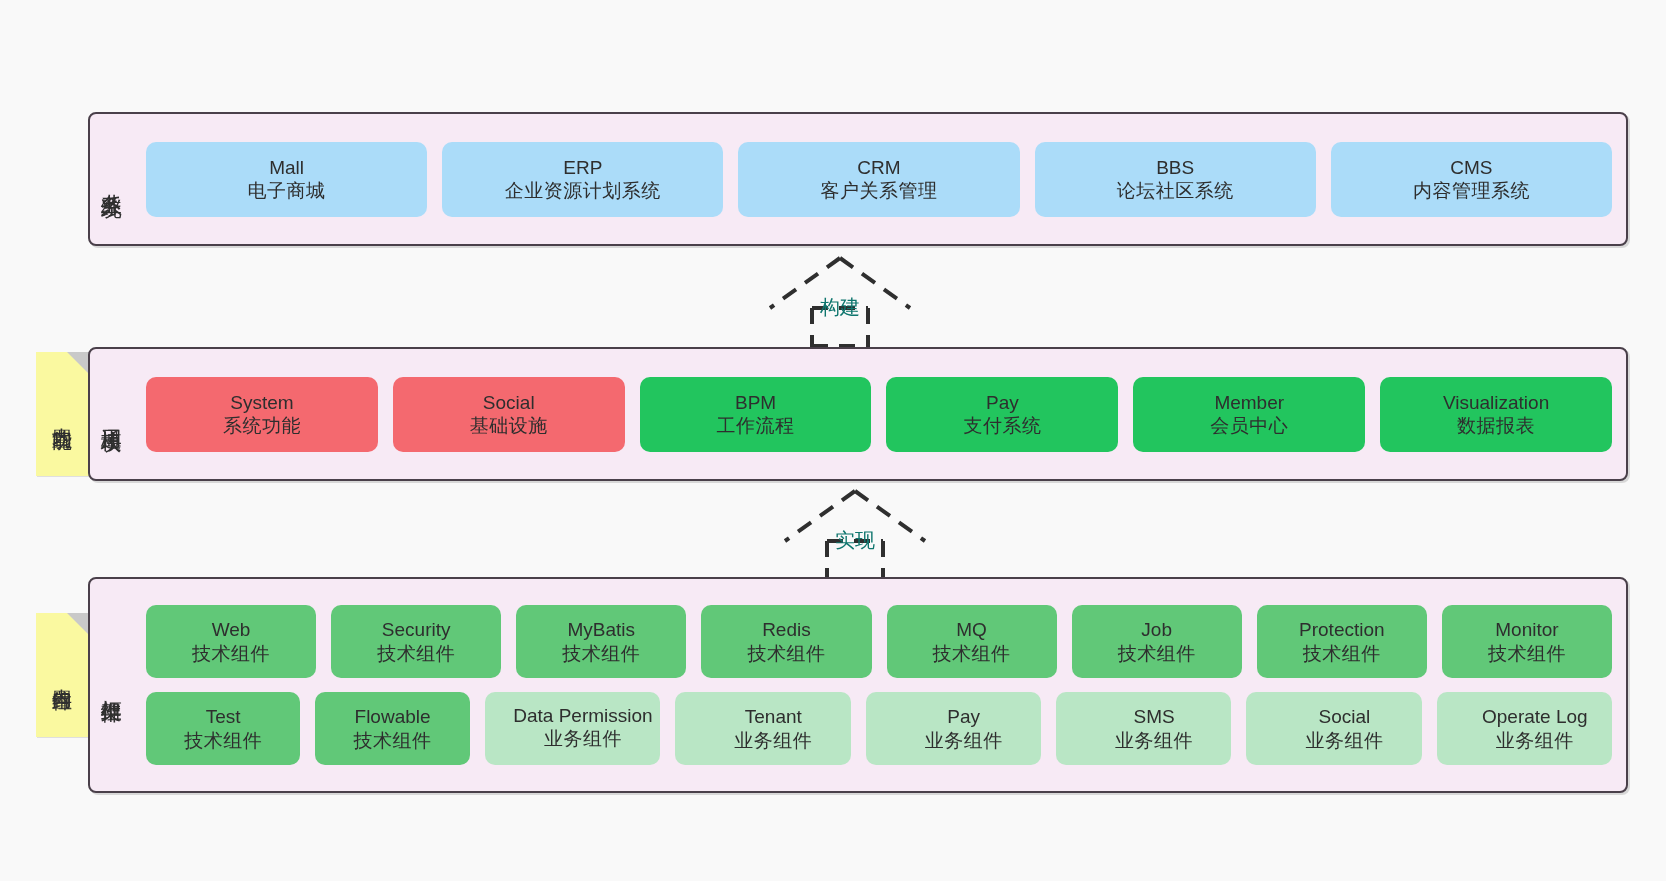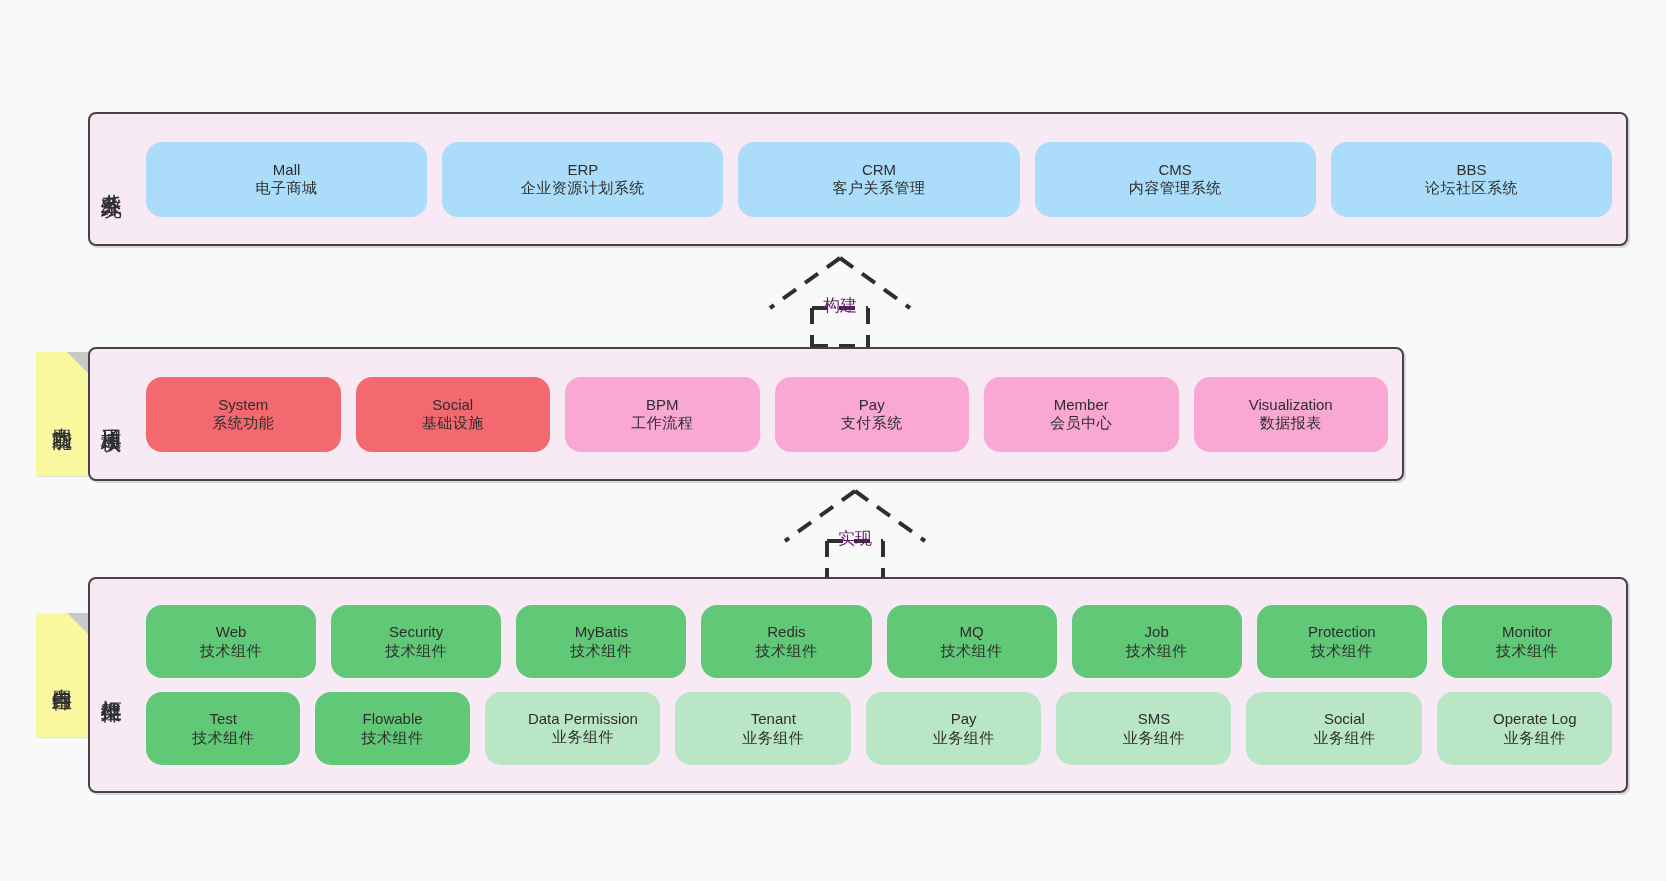--- a/index.html
+++ b/index.html
@@ -51,44 +51,44 @@
     padding: 0 14px;
   }
   .row {
     display: flex;
     flex-direction: row;
     gap: 15px;
   }
   .cell {
     flex: 1 1 0;
     box-sizing: border-box;
-    border-radius: 16px;
+    border-radius: 10px;
     display: flex;
     flex-direction: column;
     align-items: center;
     justify-content: center;
     text-align: center;
-    font-size: 15px;
+    font-size: 19px;
     line-height: 1.22;
     color: #2e2e2e;
     padding: 4px 6px;
   }
   .cell .en { white-space: nowrap; }
   .cell .cn { letter-spacing: .5px; }
 
   
   .c-blue        { background: #abdcf9; }
   .c-red         { background: #f4696f; }
-  .c-pink        { background: #f9a8d4; }
+  .c-pink        { background: #22c55e; }
   .c-green       { background: #61c878; }
   .c-lightgreen  { background: #b9e6c5; padding-left: 27px; }
 
   
   #layer-business  { left: 88px;  top: 112px; width: 1540px; height: 134px; }
-  #layer-modules   { left: 88px;  top: 347px; width: 1316px; height: 134px; }
+  #layer-modules   { left: 88px;  top: 347px; width: 1540px; height: 134px; }
   #layer-framework { left: 88px;  top: 577px; width: 1540px; height: 216px; }
 
   #layer-business  .cell,
   #layer-modules   .cell { height: 75px; }
   #layer-framework .cell { height: 73px; }
 
   
   .sticky {
     position: absolute;
     width: 53px;
@@ -122,22 +122,22 @@
     position: absolute;
     width: 160px;
     height: 92px;
   }
   .rel svg { position: absolute; left: 0; top: 0; overflow: visible; }
   .rel-label {
     position: absolute;
     left: 50%;
     transform: translateX(-50%);
     top: 38px;
-    font-size: 17px;
-    color: #701a75;
+    font-size: 20px;
+    color: #0f766e;
     background: transparent;
     padding: 0 2px;
     white-space: nowrap;
     user-select: none;
   }
   #rel-build     { left: 760px; top: 256px; }
   #rel-implement { left: 775px; top: 489px; }
 </style>
 </head>
 <body>
@@ -152,26 +152,26 @@
       </div>
       <div class="cell c-blue">
         <span class="en">ERP</span>
         <span class="cn">企业资源计划系统</span>
       </div>
       <div class="cell c-blue">
         <span class="en">CRM</span>
         <span class="cn">客户关系管理</span>
       </div>
       <div class="cell c-blue">
+        <span class="en">BBS</span>
+        <span class="cn">论坛社区系统</span>
+      </div>
+      <div class="cell c-blue">
         <span class="en">CMS</span>
         <span class="cn">内容管理系统</span>
-      </div>
-      <div class="cell c-blue">
-        <span class="en">BBS</span>
-        <span class="cn">论坛社区系统</span>
       </div>
     </div>
   </div>
 </div>
 
 <div class="rel" id="rel-build">
   <svg width="160" height="92" viewBox="0 0 160 92">
     <path d="M80 2 L150 52 M80 2 L10 52" fill="none" stroke="#2f2f2f" stroke-width="4" stroke-dasharray="16 11" stroke-linecap="butt"></path>
     <path d="M52 52 L52 92 M108 52 L108 92 M52 52 L108 52 M52 90 L108 90" fill="none" stroke="#2f2f2f" stroke-width="4" stroke-dasharray="16 11" stroke-linecap="butt"></path>
   </svg>

